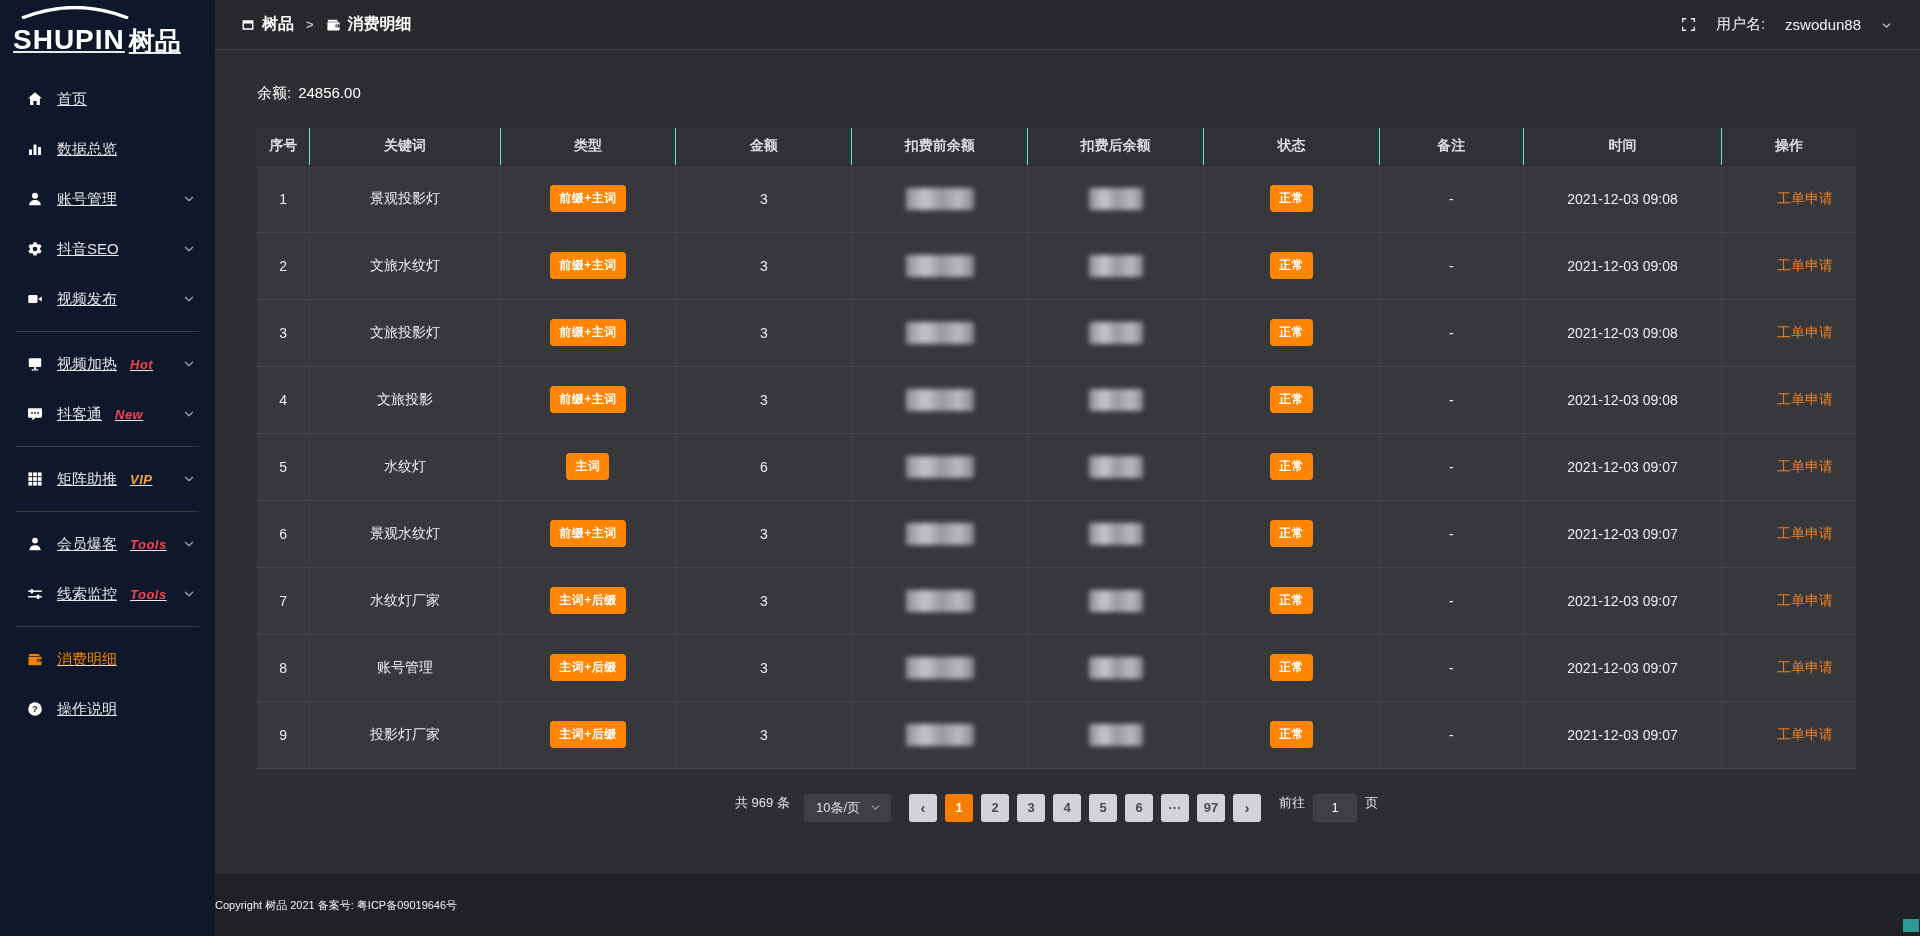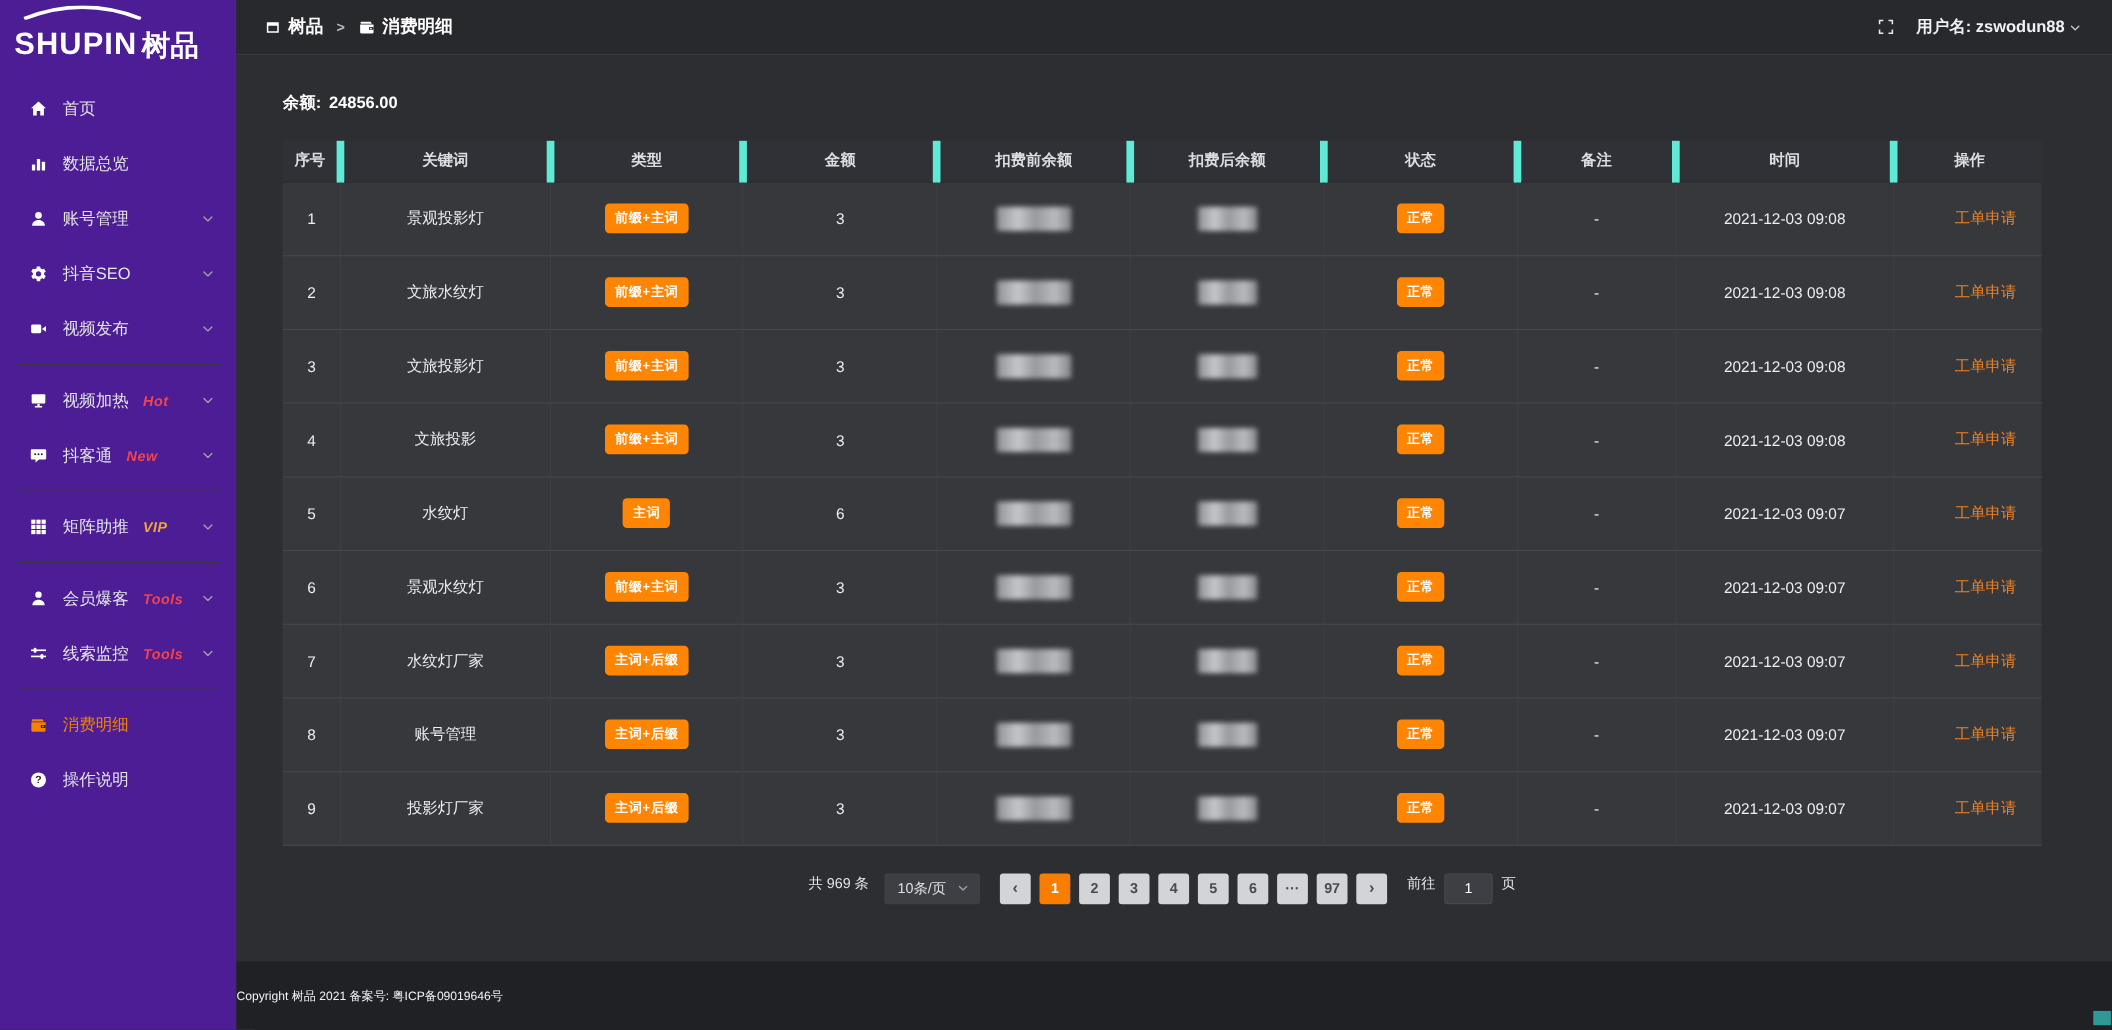--- a/index.html
+++ b/index.html
@@ -5,21 +5,21 @@
   * { box-sizing: border-box; }
   html,body { margin:0; padding:0; }
   body {
     width:1920px; height:936px; overflow:hidden;
     background:#2d2e32; color:#e8e9ea;
     font-family:"Liberation Sans", sans-serif;
   }
   .app { display:flex; height:100%; }
 
   
-  .sidebar { width:215px; flex-shrink:0; background:#4c1d95; display:flex; flex-direction:column; }
+  .sidebar { width:215px; flex-shrink:0; background:#0f172a; display:flex; flex-direction:column;text-decoration:underline; }
   .logo { height:64px; display:flex; align-items:flex-end; padding:0 0 10px 13px; position:relative; }
   .logo-arc { position:absolute; top:5px; left:16px; }
   .logo-en { font-size:28px; font-weight:900; letter-spacing:1px; color:#fff; line-height:1; }
   .logo-cn { font-size:26px; font-weight:800; color:#fff; margin-left:4px; line-height:1; }
   .nav { padding-top:10px; flex:1; }
   .nav-item { height:50px; display:flex; align-items:center; padding:0 20px 0 26px; cursor:pointer; font-size:15px; color:#e3e4e6; }
   .nav-icon { width:17px; height:17px; margin-right:14px; display:inline-flex; align-items:center; justify-content:center; color:#fff; flex-shrink:0; }
   .nav-item.active, .nav-item.active .nav-icon { color:#f28300; }
   .nav-label { white-space:nowrap; }
   .nav-badge { font-style:italic; font-weight:bold; font-size:13px; margin-left:13px; letter-spacing:.5px; }
@@ -30,33 +30,33 @@
 
   
   .main { flex:1; display:flex; flex-direction:column; background:#2d2e32; min-width:0; }
   .topbar { height:50px; background:#28292d; border-bottom:1px solid #3a3b3f; display:flex; align-items:center; padding:0 28px 0 26px; flex-shrink:0; }
   .breadcrumb { display:flex; align-items:center; font-size:16px; font-weight:bold; color:#fff; cursor:default; }
   .bc-item { display:flex; align-items:center; gap:7px; cursor:pointer; }
   .bc-icon { display:flex; color:#fff; }
   .bc-sep { color:#b9babc; font-size:13px; margin:0 12px; font-weight:bold; }
   .user-area { margin-left:auto; display:flex; align-items:center; font-size:15px; color:#f0f1f3; }
   .fullscreen-btn { display:flex; margin-right:20px; cursor:pointer; color:#e8e9ea; }
-  .username-wrap { display:flex; align-items:center; gap:4px; cursor:pointer; font-weight:bold;justify-content:space-between; }
+  .username-wrap { display:flex; align-items:center; gap:20px; cursor:pointer; font-weight:normal;justify-content:space-between; }
   .user-chevron { display:flex; color:#cfd0d2; margin-top:2px; }
 
   
   .content { flex:1; padding:34px 64px 0 42px; }
-  .balance { font-size:15px; font-weight:bold; color:#fff; }
+  .balance { font-size:15px; font-weight:normal; color:#fff; }
   .balance-value { margin-left:7px; }
 
   table { width:100%; border-collapse:collapse; table-layout:fixed; margin-top:25px; background:#37383c; }
   .c1{width:3.3%} .c2{width:11.9%} .c3{width:11%} .c4{width:11%} .c5{width:11%}
   .c6{width:11%} .c7{width:11%} .c8{width:9%} .c9{width:12.4%} .c10{width:8.4%}
   thead th { height:37px; background:#303136; font-size:14px; font-weight:bold; color:#dcdde0;
-             border-right:7px solid #5eead4; border-bottom:1px solid #27282c; text-align:center; }
+             border-right:1px solid #5eead4; border-bottom:1px solid #27282c; text-align:center; }
   thead th:last-child { border-right:none; }
   tbody td { height:67px; text-align:center; font-size:14px; color:#eceef0;
              border-right:1px solid #3e3f43; border-bottom:1px solid #46474b; }
   tbody td:last-child { border-right:none; }
   tbody tr:last-child td { border-bottom:1px solid #46474b; }
 
   .badge { display:inline-block; background:#ff8503; color:#fff; font-size:12px; font-weight:bold;
            padding:5px 9px; border-radius:4px; letter-spacing:.5px; }
   .blur-block { display:inline-block; height:22px; border-radius:2px; vertical-align:middle;
                 background:linear-gradient(90deg,#8f9093 0%,#c6c7ca 28%,#98999c 52%,#babbbe 78%,#85868a 100%);

